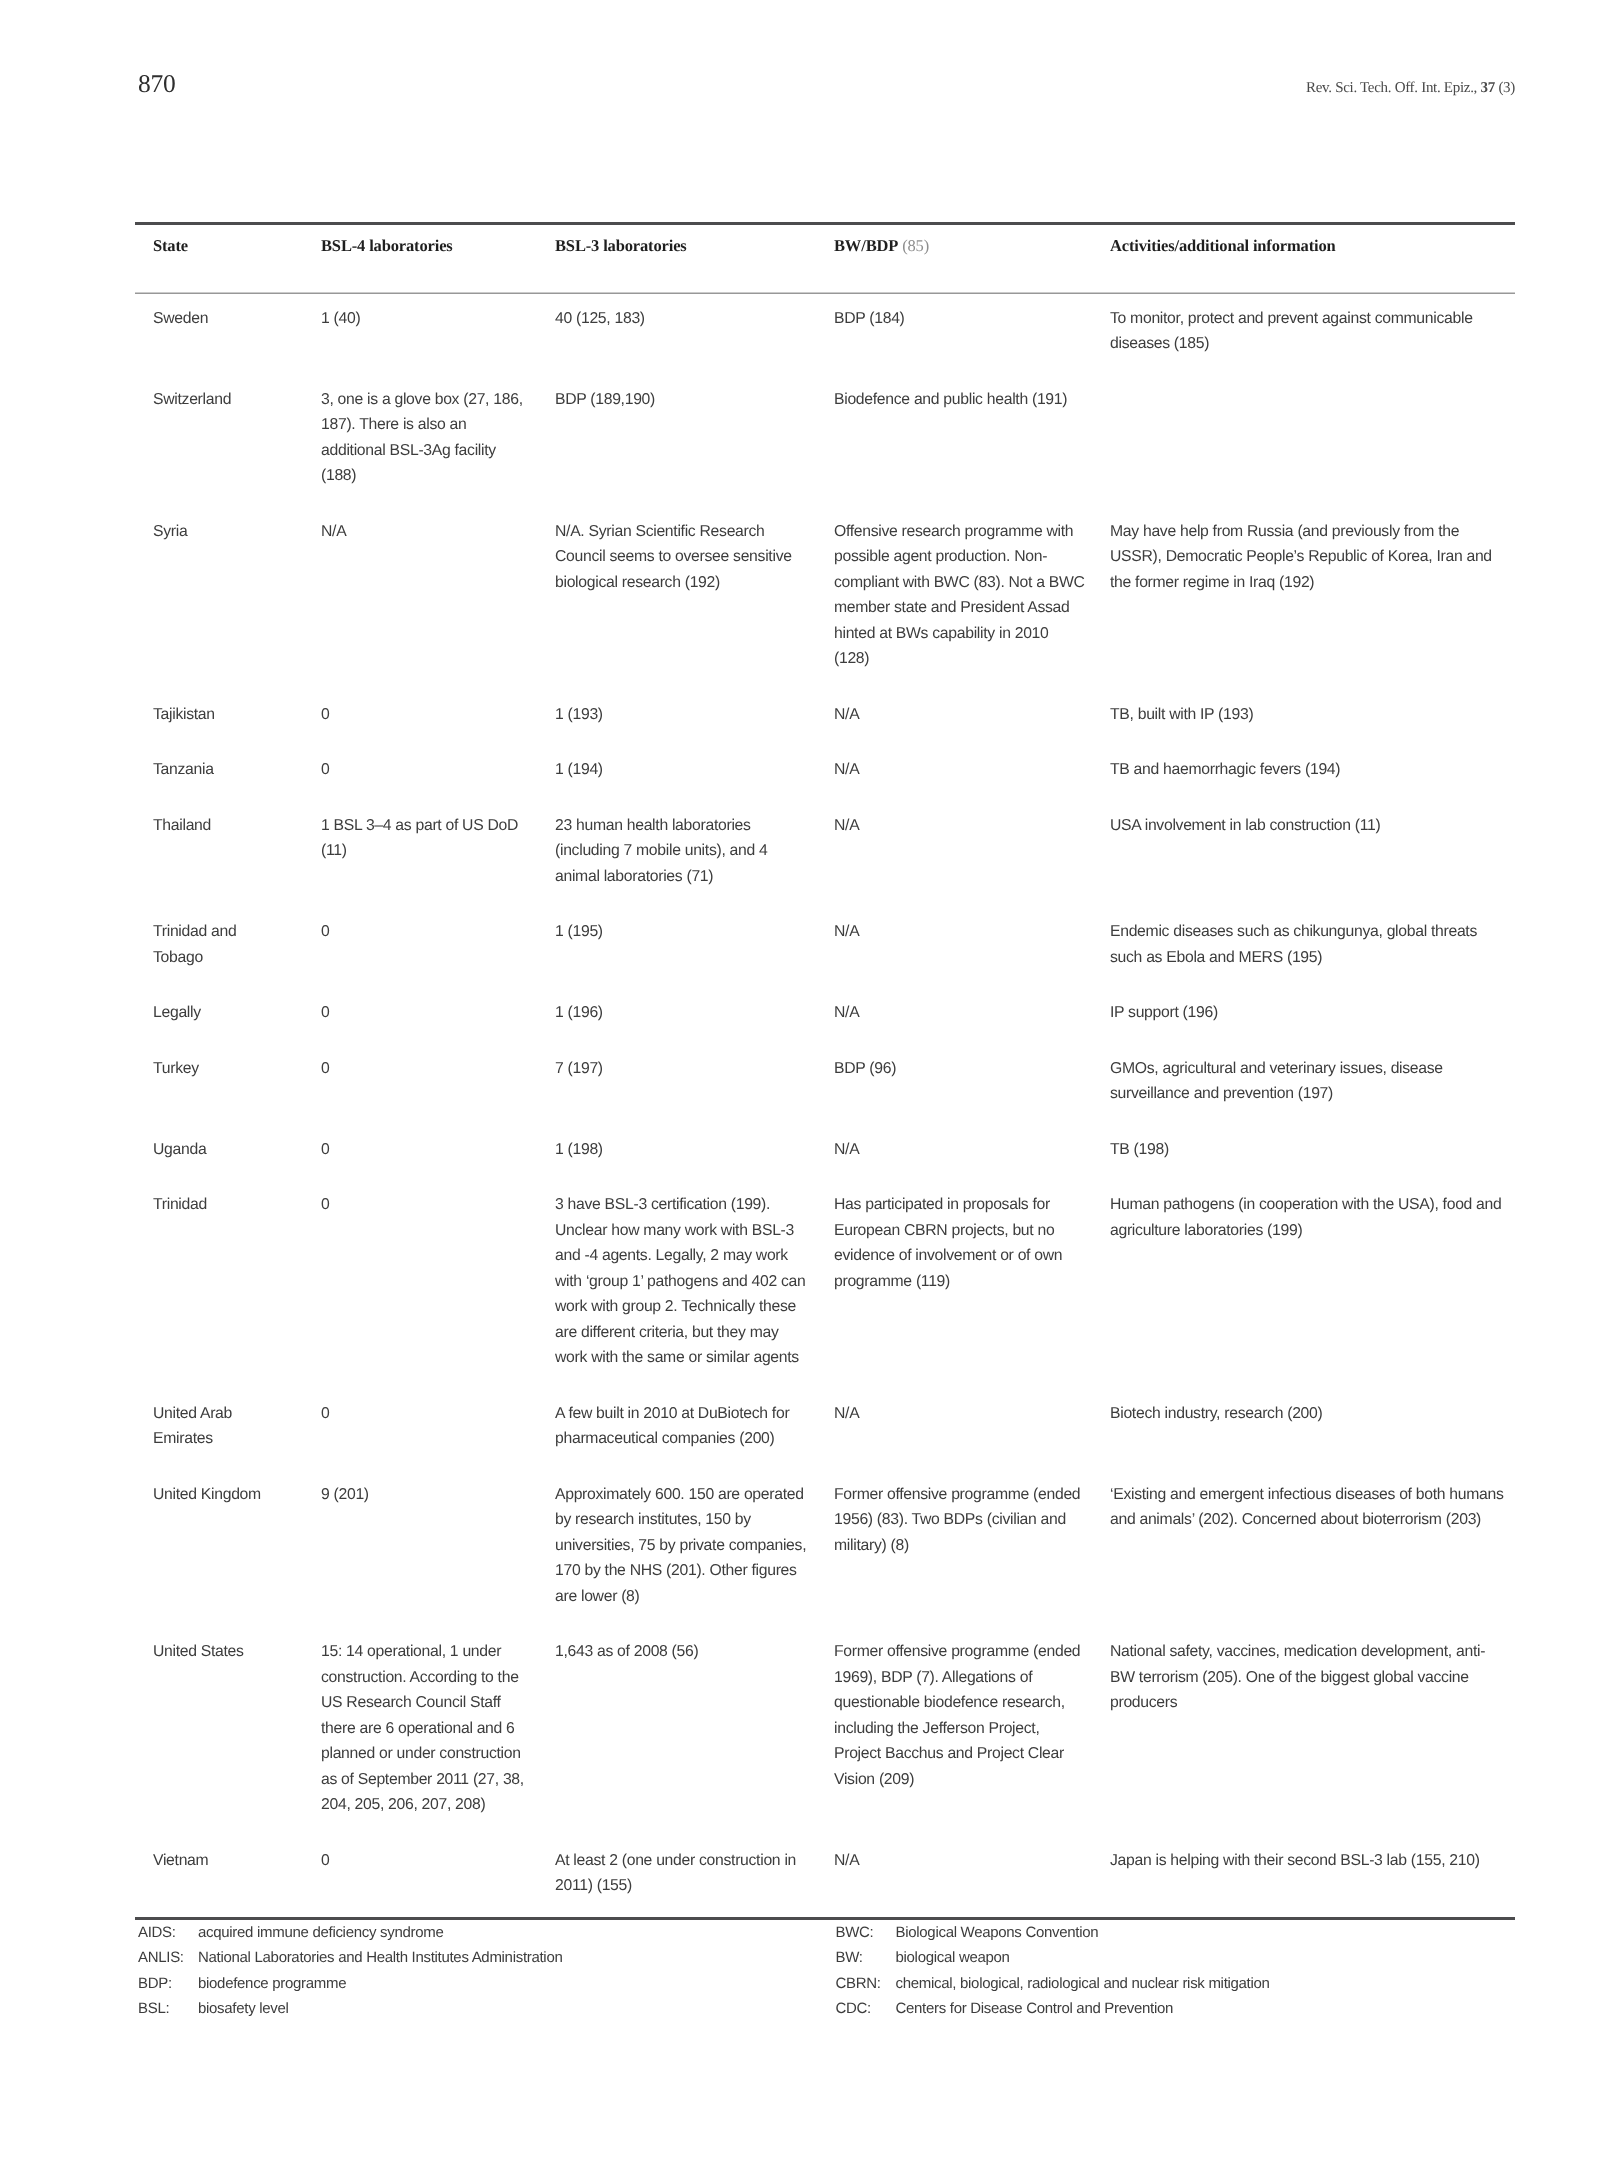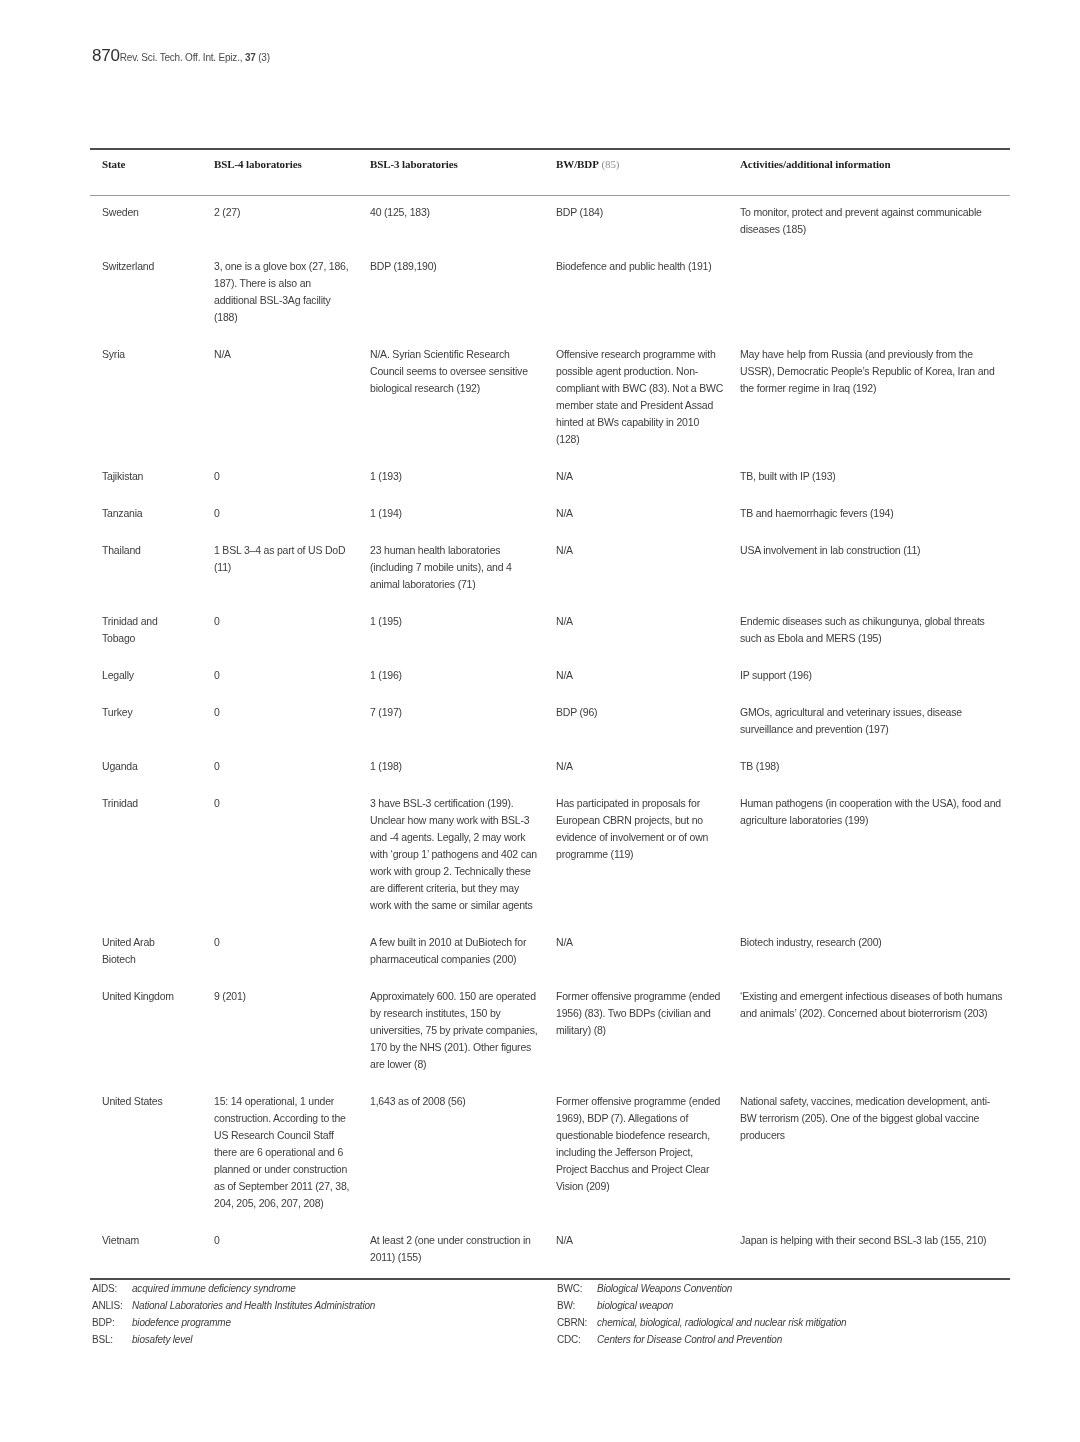--- a/index.html
+++ b/index.html
@@ -8,22 +8,23 @@
     background: #ffffff;
     font-family: "Liberation Sans", sans-serif;
     color: #3d3d3d;
     overflow: hidden;
     letter-spacing: -0.2px;
   }
   .page { padding: 46px 70px 0 90px; }
 
   
   .page-header {
-    display: flex; justify-content: flex-start; align-items: baseline;
+    display: flex; justify-content: space-between; align-items: baseline;
     padding-left: 2px;
+    font-family: Liberation Serif, serif;
   }
   .page-number { font-size: 17px; color: #2e2e2e; }
   .journal-ref { font-size: 10px; color: #4a4a4a; }
   .journal-ref .vol { font-weight: bold; }
 
   
   .datatable { margin-top: 82px; border-top: 2px solid #4c4c4e; }
   .thead {
     display: grid;
     grid-template-columns: 112px 156px 186px 184px 1fr;
@@ -47,21 +48,21 @@
 
   
   .footnotes {
     margin-top: 0;
     display: grid;
     grid-template-columns: 465px 1fr;
     padding-left: 2px;
   }
   .fn-item { display: flex; font-size: 10px; line-height: 17px; color: #3d3d3d; }
   .fn-abbr { width: 40px; flex-shrink: 0; }
-  .fn-def { flex: 1; font-style: italic; }
+  .fn-def { flex: 1; }
 </style>
 </head>
 <body>
 
 <div class="page">
 
   <div class="page-header">
     <span class="page-number">870</span>
     <span class="journal-ref"><span>Rev. Sci. Tech. Off. Int. Epiz., </span><span class="vol">37</span><span> (3)</span></span>
   </div>
@@ -70,21 +71,21 @@
     <div class="thead">
       <div class="cell cell-state">State</div>
       <div class="cell">BSL-4 laboratories</div>
       <div class="cell">BSL-3 laboratories</div>
       <div class="cell"><span>BW/BDP</span><span class="hnote"> (85)</span></div>
       <div class="cell cell-activities">Activities/additional information</div>
     </div>
     <div class="tbody">
         <div class="trow">
           <div class="cell cell-state">Sweden</div>
-          <div class="cell cell-bsl4">2 (27)</div>
+          <div class="cell cell-bsl4">1 (40)</div>
           <div class="cell cell-bsl3">40 (125, 183)</div>
           <div class="cell cell-bw_bdp">BDP (184)</div>
           <div class="cell cell-activities">To monitor, protect and prevent against communicable diseases (185)</div>
         </div>
         <div class="trow">
           <div class="cell cell-state">Switzerland</div>
           <div class="cell cell-bsl4">3, one is a glove box (27, 186, 187). There is also an additional BSL-3Ag facility (188)</div>
           <div class="cell cell-bw_bdp">BDP (189,190)</div>
           <div class="cell cell-activities">Biodefence and public health (191)</div>
         </div>
@@ -145,21 +146,21 @@
           <div class="cell cell-activities">TB (198)</div>
         </div>
         <div class="trow">
           <div class="cell cell-state">Trinidad</div>
           <div class="cell cell-bsl4">0</div>
           <div class="cell cell-bsl3">3 have BSL-3 certification (199). Unclear how many work with BSL-3 and -4 agents. Legally, 2 may work with ‘group 1’ pathogens and 402 can work with group 2. Technically these are different criteria, but they may work with the same or similar agents</div>
           <div class="cell cell-bw_bdp">Has participated in proposals for European CBRN projects, but no evidence of involvement or of own programme (119)</div>
           <div class="cell cell-activities">Human pathogens (in cooperation with the USA), food and agriculture laboratories (199)</div>
         </div>
         <div class="trow">
-          <div class="cell cell-state">United Arab Biotech</div>
+          <div class="cell cell-state">United Arab Emirates</div>
           <div class="cell cell-bsl4">0</div>
           <div class="cell cell-bsl3">A few built in 2010 at DuBiotech for pharmaceutical companies (200)</div>
           <div class="cell cell-bw_bdp">N/A</div>
           <div class="cell cell-activities">Biotech industry, research (200)</div>
         </div>
         <div class="trow">
           <div class="cell cell-state">United Kingdom</div>
           <div class="cell cell-bsl4">9 (201)</div>
           <div class="cell cell-bsl3">Approximately 600. 150 are operated by research institutes, 150 by universities, 75 by private companies, 170 by the NHS (201). Other figures are lower (8)</div>
           <div class="cell cell-bw_bdp">Former offensive programme (ended 1956) (83). Two BDPs (civilian and military) (8)</div>

